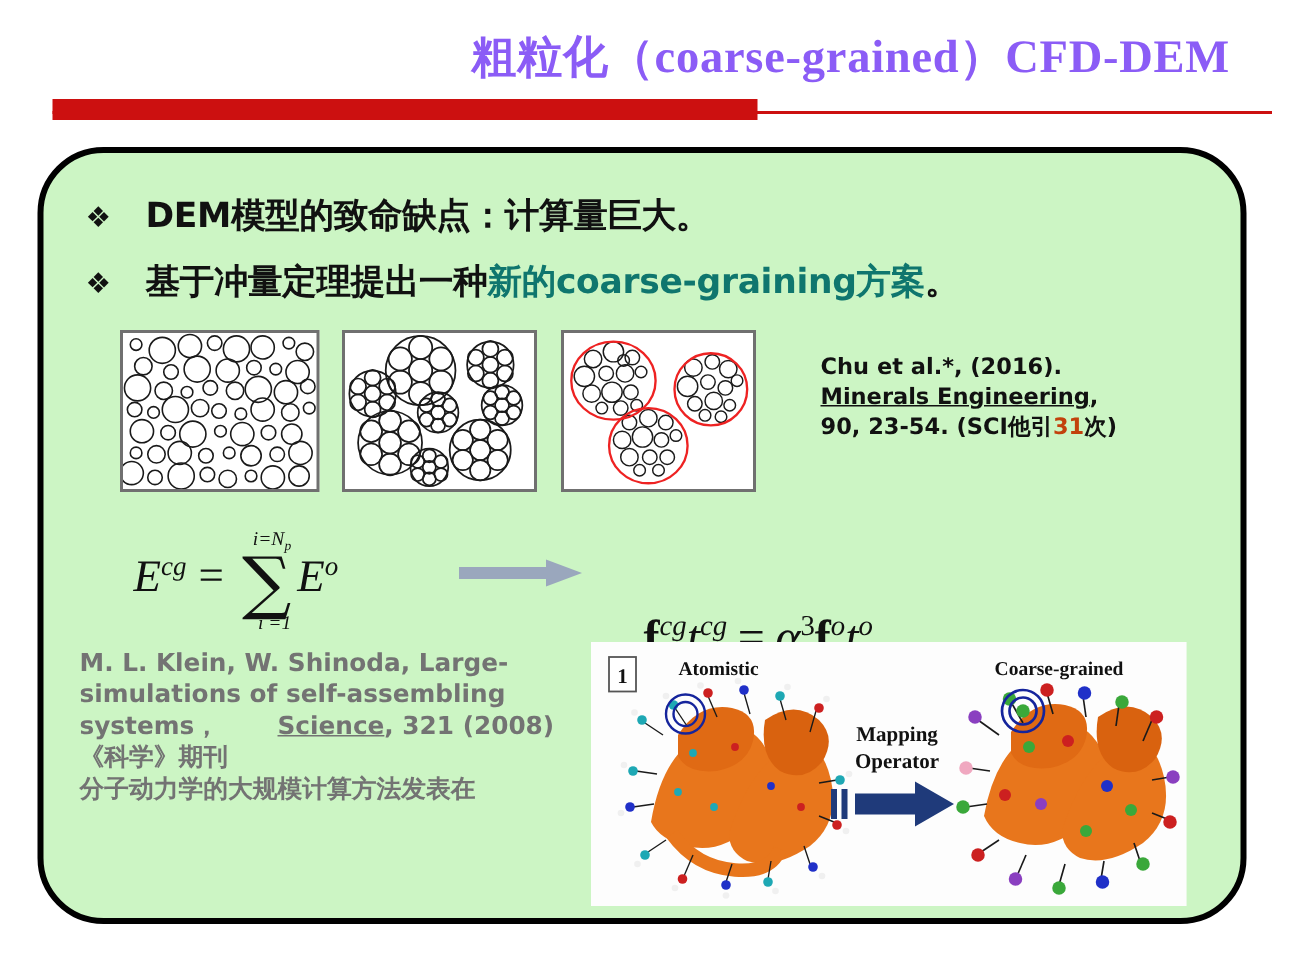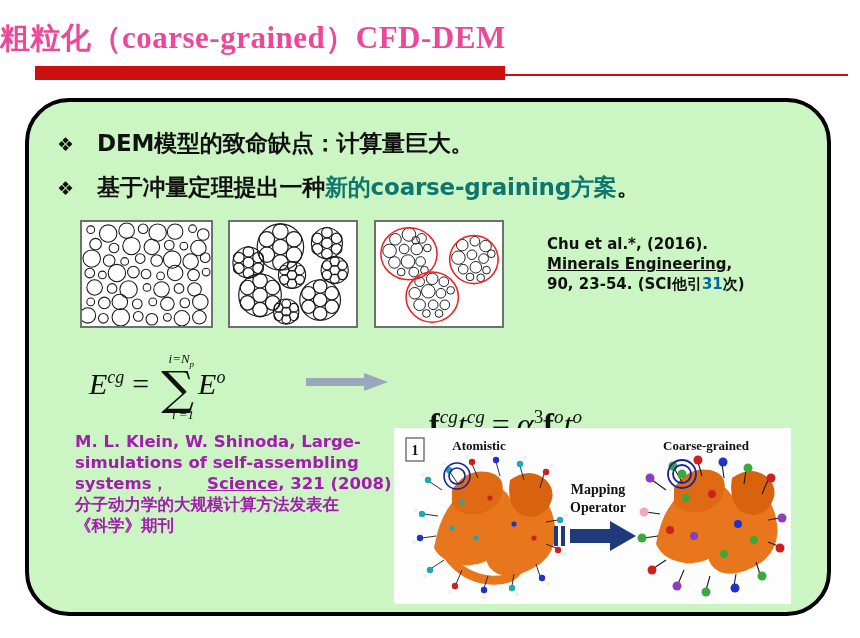--- a/index.html
+++ b/index.html
@@ -8,22 +8,22 @@
     background:#ffffff;
     font-family:"Liberation Sans", sans-serif;
     overflow:hidden;
     position:relative;
   }
 
   
   #slide-title{
     position:absolute;
     left:0; top:18px; width:820px;
-    text-align:left;
-    color:#ec4899;
+    text-align:right;
+    color:#8b5cf6;
     font-family:"Liberation Serif", serif;
     font-weight:bold;
     font-size:31px;
     letter-spacing:0.5px;
     white-space:nowrap;
   }
   #slide-title .cjk{font-family:"DejaVu Sans","Liberation Sans",sans-serif;font-size:30px;}
 
   
   #rule-thin{
@@ -84,21 +84,21 @@
 
   
   #citation-chu{
     position:absolute;
     left:518px;top:133px;width:290px;
     font-family:"DejaVu Sans","Liberation Sans",sans-serif;
     font-weight:bold;font-size:15px;line-height:1.33;
     color:#111111;
   }
   #citation-chu .u{text-decoration:underline;}
-  #citation-chu .hl{color:#0369a1;}
+  #citation-chu .hl{color:#c2410c;}
 
   
   #equation-row{
     position:absolute;left:40px;top:240px;width:740px;height:82px;
   }
   .eq{
     font-family:"Liberation Serif","DejaVu Serif",serif;
     color:#111111;
   }
   #eq-left{
@@ -119,24 +119,24 @@
   }
   #eq-right{
     position:absolute;left:360px;top:16px;
     font-size:32px;font-style:italic;margin-top:48px;
   }
   .bf{font-weight:bold;font-style:normal;font-family:"Liberation Serif",serif;}
 
   
   #citation-klein{
     position:absolute;
-    left:46px;top:330px;width:320px;
+    left:24px;top:330px;width:320px;
     font-family:"DejaVu Sans","Liberation Sans",sans-serif;
     font-weight:bold;font-size:16.5px;line-height:1.27;
-    color:#a21caf;
+    color:#737373;
   }
   #citation-klein .u{text-decoration:underline;margin-left:39px;}
   #citation-klein .cjk{font-family:"DejaVu Sans",sans-serif;font-size:16.5px;}
 
   
   #md-figure{
     position:absolute;
     left:365px;top:326px;width:397px;height:176px;
     background:#fdfdfd;
     overflow:hidden;
@@ -384,22 +384,22 @@
 
     <div id="eq-right" class="eq">
       <span class="bf">f</span><span class="sup">cg</span><span>t</span><span class="sup">cg</span><span style="margin:0 7px;font-style:normal;">=</span><span>α</span><span class="sup" style="font-style:normal;">3</span><span class="bf">f</span><span class="sup">o</span><span>t</span><span class="sup">o</span>
     </div>
   </div>
 
   <div id="citation-klein">
     <div>M. L. Klein, W. Shinoda, Large-</div>
     <div>simulations of self-assembling</div>
     <div><span>systems，</span><span class="u">Science</span><span>, 321 (2008)</span></div>
+    <div class="cjk">《科学》期刊</div>
     <div class="cjk">分子动力学的大规模计算方法发表在</div>
-    <div class="cjk">《科学》期刊</div>
   </div>
 
   <div id="md-figure">
     <svg viewBox="0 0 397 176" width="397" height="176">
       <rect x="0" y="0" width="397" height="176" fill="#fdfdfd"></rect>
 
       <rect x="12" y="10" width="18" height="23" fill="#ffffff" stroke="#555" stroke-width="1.2"></rect>
       <text x="21" y="27" font-family="Liberation Serif, serif" font-size="14" font-weight="bold" text-anchor="middle" fill="#111">1</text>
 
       <text x="85" y="22" font-family="Liberation Serif, serif" font-size="13" font-weight="bold" text-anchor="middle" fill="#111">Atomistic</text>

